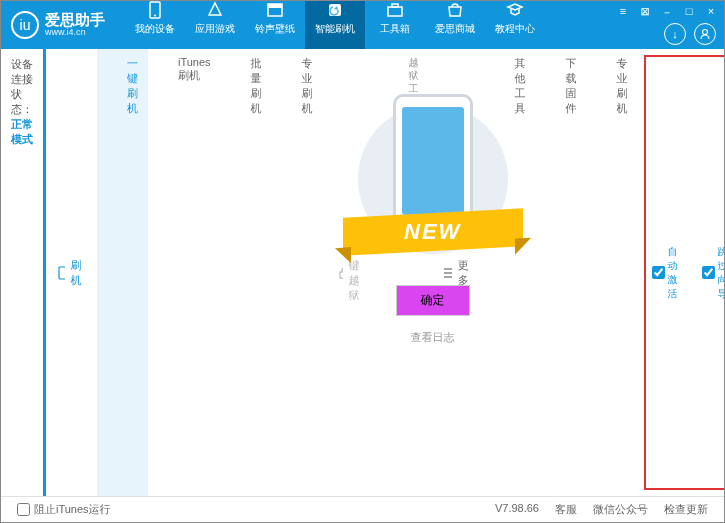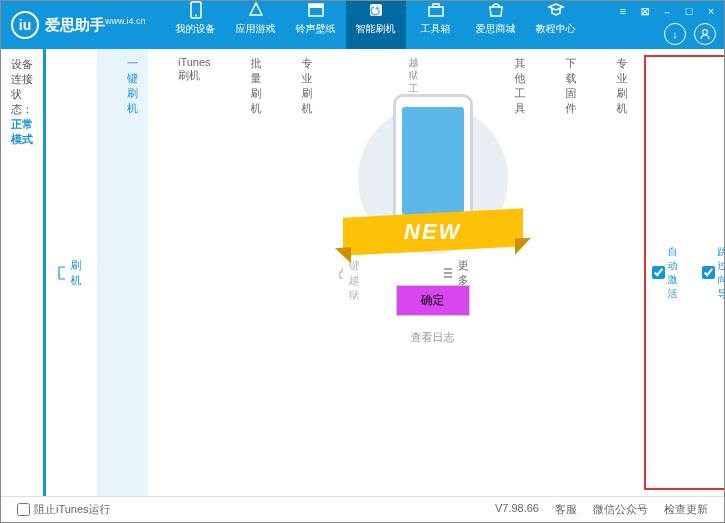--- a/index.html
+++ b/index.html
@@ -1,21 +1,21 @@
 <!DOCTYPE html>
 <html><head>
 <meta charset="utf-8">
 <style>
 *{margin:0;padding:0;box-sizing:border-box;font-family:"Microsoft YaHei",sans-serif}
 body{background:#f0f0f0;display:flex;justify-content:center;align-items:center;height:100vh}
 .window{width:725px;height:523px;background:#fff;border:1px solid #888;display:flex;flex-direction:column;overflow:hidden}
 .titlebar{height:48px;background:#1296db;display:flex;align-items:center;color:#fff;padding:0 10px;position:relative}
 .logo-wrap{display:flex;align-items:center;gap:6px}
-.logo-circle{width:28px;height:28px;border:2px solid #fff;border-radius:50%;display:flex;align-items:center;justify-content:center;font-weight:bold;font-size:14px}
-.logo-text{display:flex;flex-direction:row;line-height:1.1}
+.logo-circle{width:28px;height:28px;border:2px solid #fff;border-radius:50%;display:flex;align-items:center;justify-content:center;font-weight:normal;font-size:14px}
+.logo-text{display:flex;flex-direction:column;line-height:1.1}
 .app-name{font-size:15px;font-weight:bold}
 .app-url{font-size:9px;opacity:.9}
 .nav{display:flex;margin-left:20px;height:100%}
 .nav-item{width:60px;display:flex;flex-direction:column;align-items:center;justify-content:flex-start;font-size:10px;gap:3px;cursor:pointer}
 .nav-item.active{background:#0369a1}
 .nav-icon{width:18px;height:18px;display:flex;align-items:center;justify-content:center}
 .win-controls{position:absolute;right:6px;top:4px;display:flex;gap:8px;font-size:11px}
 .win-btn{cursor:pointer;width:14px;text-align:center}
 .user-icons{position:absolute;right:8px;bottom:4px;display:flex;gap:8px}
 .circ-btn{width:22px;height:22px;border:1.5px solid #fff;border-radius:50%;display:flex;align-items:center;justify-content:center;cursor:pointer;font-size:11px}

